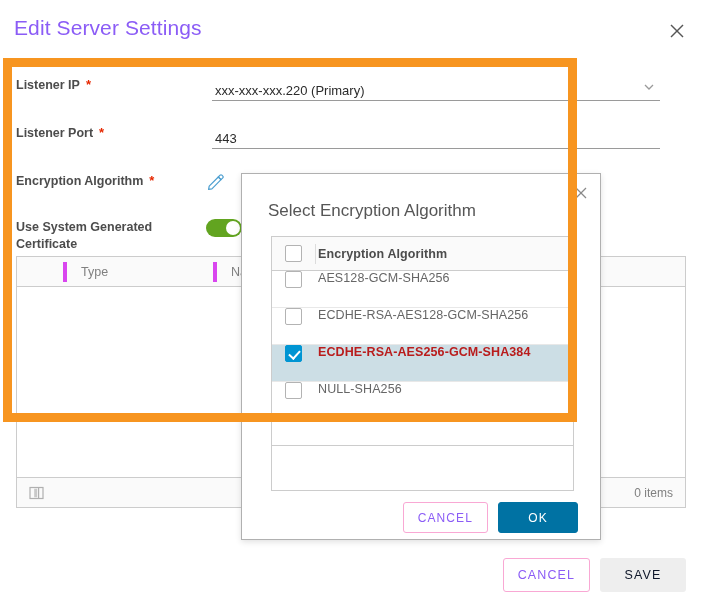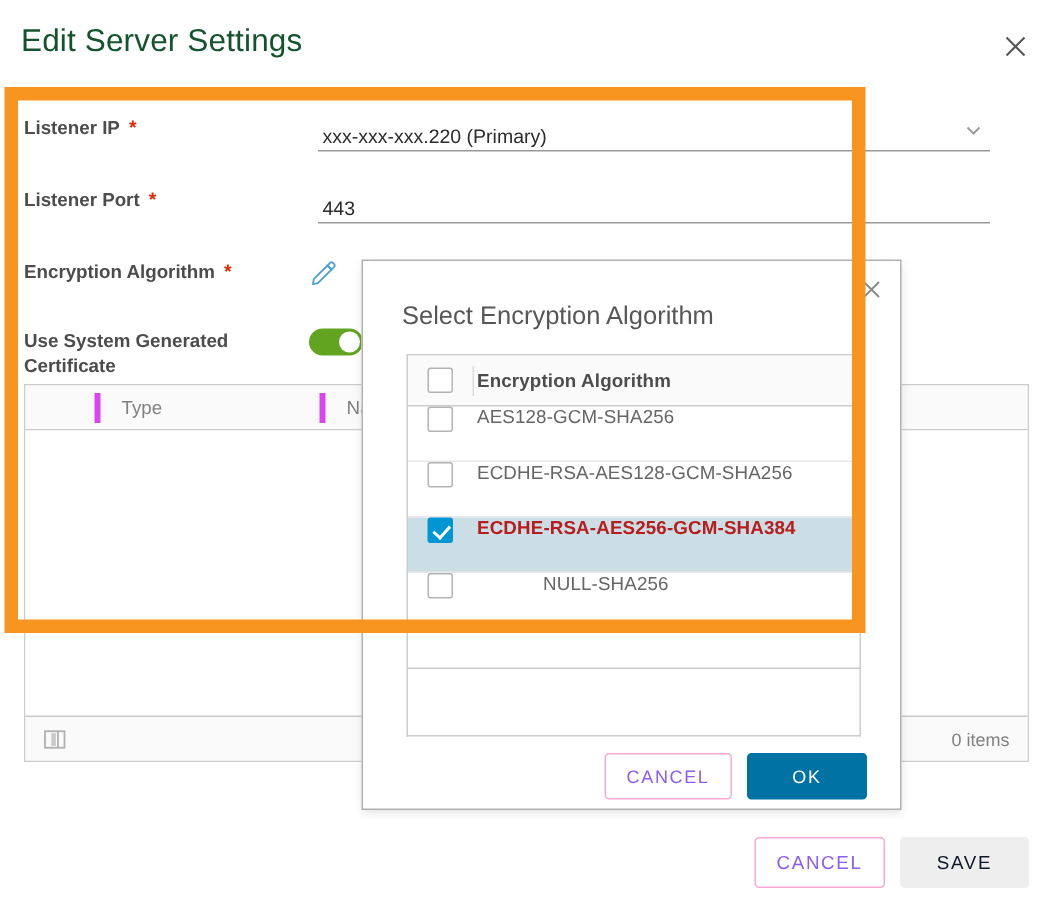--- a/index.html
+++ b/index.html
@@ -12,21 +12,21 @@
     position: relative;
     overflow: hidden;
     -webkit-font-smoothing: antialiased;
   }
 
   
   #main-dialog { position:absolute; inset:0; }
 
   .dialog-title {
     position:absolute; left:14px; top:16px;
-    font-size:21px; color:#14532d; font-weight:400; letter-spacing:.1px;
+    font-size:21px; color:#8b5cf6; font-weight:400; letter-spacing:.1px;
     white-space:nowrap;
   }
   .dialog-close {
     position:absolute; right:12px; top:18px;
     width:26px; height:26px; cursor:pointer;
   }
   .dialog-close svg { display:block; }
 
   
   .form-row { position:absolute; left:16px; right:16px; }
@@ -131,21 +131,21 @@
   .list-head {
     height:34px; background:#fafafa; border-bottom:1px solid #cccccc;
     display:flex; align-items:center;
     font-size:12.5px; color:#4c4c4c; font-weight:bold;
   }
   .list-row {
     height:37px; display:flex; align-items:flex-start;
     border-bottom:1px solid #e8e8e8;
     font-size:12.5px; color:#666;
   }
-  .list-row:last-child { border-bottom:none;gap:44px; }
+  .list-row:last-child { border-bottom:none; }
   .list-row.selected { background:#ccdee5; color:#b91c1c; font-weight:bold; }
   .cb-cell { width:44px; display:flex; align-items:center; justify-content:center;
              border-right:1px solid transparent; }
   .list-head .cb-cell { border-right:1px solid #dcdcdc; height:20px; }
   .cb {
     width:17px; height:17px; border:1px solid #b3b3b3; border-radius:2px;
     background:#fff; cursor:pointer; position:relative;
   }
   .cb.checked { background:#0095d3; border-color:#0095d3; }
   .cb.checked::after {

